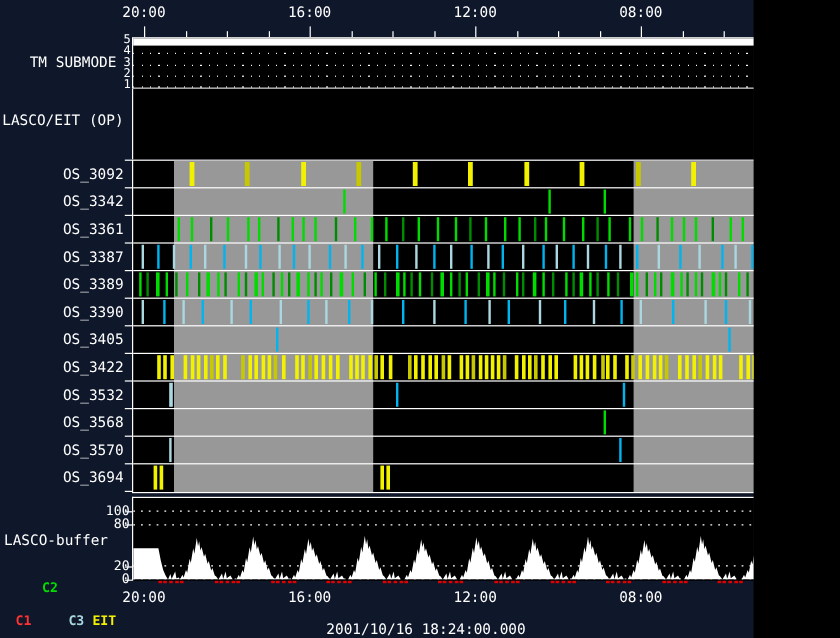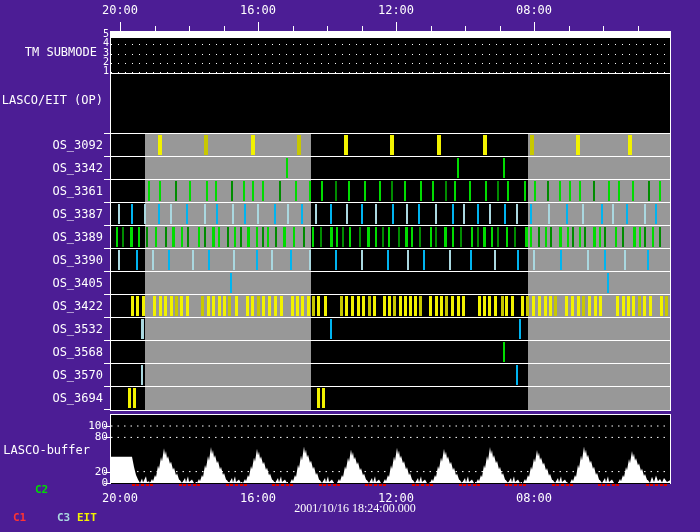--- a/index.html
+++ b/index.html
@@ -1,16 +1,16 @@
 <!DOCTYPE html>
 <html><head>
 <meta charset="utf-8">
 <style>
   html,body{margin:0;padding:0;background:#000;}
-  #screen{position:relative;width:700px;height:532px;background:#4c1d95;overflow:hidden;
+  #screen{position:relative;width:628px;height:532px;background:#0f172a;overflow:hidden;
           font-family:"DejaVu Sans Mono","Liberation Mono",monospace;color:#fff;}
   .abs{position:absolute;}
   .lbl{position:absolute;font-size:12px;line-height:13px;white-space:pre;color:#fff;}
   .rlbl{text-align:right;}
   .clbl{text-align:center;}
   .panel{position:absolute;left:110px;width:561px;box-sizing:border-box;background:#000;}
   #tm-panel{top:31px;height:43px;border:1px solid #fff;}
   #lasco-panel{top:74px;height:59px;border-left:1px solid #fff;border-right:1px solid #fff;}
   #os-panel{top:133px;height:278px;border:1px solid #fff;}
   #buffer-panel{top:414px;height:70px;border-left:1px solid #fff;border-right:1px solid #fff;border-top:1px solid #fff;}
@@ -492,21 +492,21 @@
       <div style="left: 660px; top: 484px; width: 3px; height: 2px; background: rgb(224, 0, 0); position: absolute;"></div>
       <div style="left: 664px; top: 484px; width: 3px; height: 2px; background: rgb(224, 0, 0); position: absolute;"></div>
     </div>
 
   <div class="abs" id="bottom-axis-labels">
       <div style="left: 95px; top: 491px; width: 50px; text-align: center; font-size: 12px; position: absolute;">20:00</div>
       <div style="left: 233px; top: 491px; width: 50px; text-align: center; font-size: 12px; position: absolute;">16:00</div>
       <div style="left: 371px; top: 491px; width: 50px; text-align: center; font-size: 12px; position: absolute;">12:00</div>
       <div style="left: 509px; top: 491px; width: 50px; text-align: center; font-size: 12px; position: absolute;">08:00</div>
     </div>
-  <div class="lbl clbl" style="left:235px;top:502px;width:240px;font-family:Liberation Serif, serif;">2001/10/16 18:24:00.000</div>
+  <div class="lbl clbl" style="left:235px;top:518px;width:240px;">2001/10/16 18:24:00.000</div>
   <div class="abs" id="legend">
       <div style="left: 13px; top: 512px; font-size: 11px; line-height: 12px; font-weight: bold; color: rgb(255, 51, 51); position: absolute;">C1</div>
       <div style="left: 35px; top: 484px; font-size: 11px; line-height: 12px; font-weight: bold; color: rgb(0, 221, 0); position: absolute;">C2</div>
       <div style="left: 57px; top: 512px; font-size: 11px; line-height: 12px; font-weight: bold; color: rgb(170, 216, 224); position: absolute;">C3</div>
       <div style="left: 77px; top: 512px; font-size: 11px; line-height: 12px; font-weight: bold; color: rgb(242, 242, 0); position: absolute;">EIT</div>
     </div>
 
 </div>
 
 </body></html>

